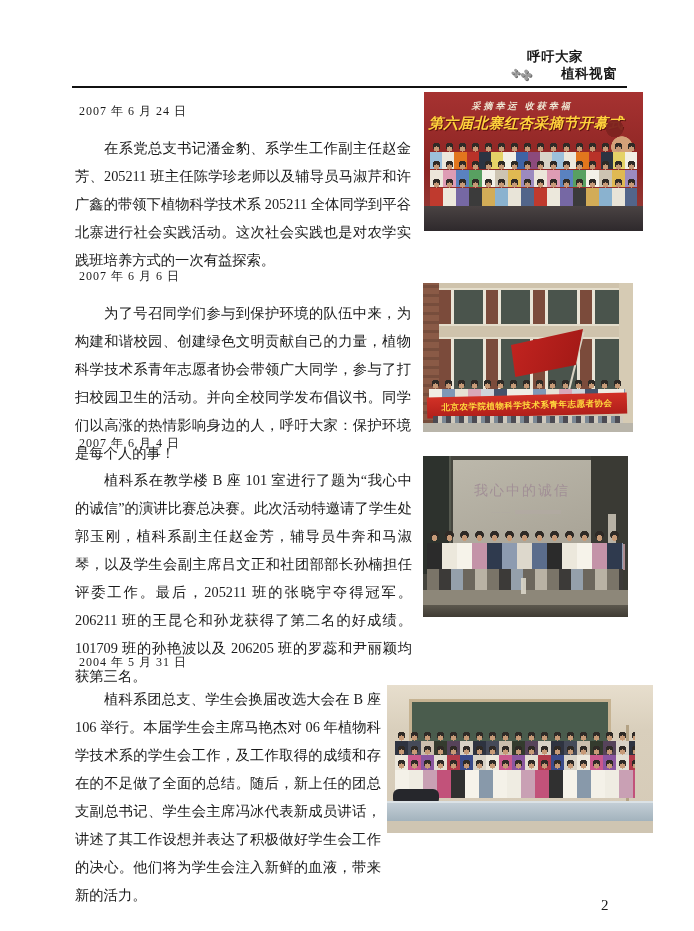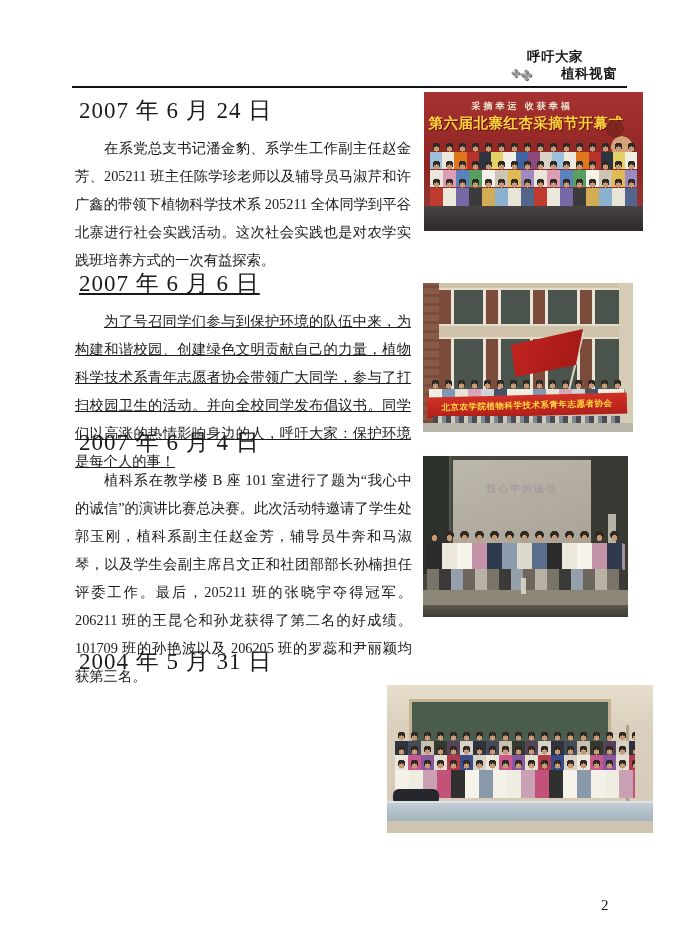--- a/index.html
+++ b/index.html
@@ -10,34 +10,34 @@
   
   .hdr-top{position:absolute;left:527px;top:48px;font-size:13.5px;font-weight:600;letter-spacing:.5px;}
   .hdr-bottom{position:absolute;left:553px;top:65px;font-size:13.5px;font-weight:600;letter-spacing:.5px;margin-left:8px;}
   .hdr-stars{position:absolute;left:511px;top:66px;color:#9b9b9b;text-shadow:1px 1px 0 #6d6d6d;}
   .hdr-stars .s1{font-size:11px;vertical-align:3px;}
   .hdr-stars .s2{font-size:14px;}
   .hdr-rule{position:absolute;left:72px;top:86px;width:555px;height:2px;background:#111;}
   
   .entry{position:absolute;left:75px;}
   .e1{top:99px;width:336px;}
-  .e2{top:272px;width:336px;text-decoration:underline;}
+  .e2{top:264px;width:336px;}
   .e3{top:431px;width:337px;}
   .e4{top:650px;width:306px;}
-  .entry h2{margin:0 0 11px 4px;font-size:23px;font-weight:400;line-height:24px;letter-spacing:1px;}
+  .entry h2{margin:0 0 11px 4px;font-size:12px;font-weight:400;line-height:24px;letter-spacing:1px;}
   .entry p{margin:0;font-size:14.3px;line-height:28px;text-align:justify;text-justify:inter-ideograph;text-indent:29px;}
   
   .photo{position:absolute;overflow:hidden;}
   .heads{position:absolute;height:11px;background-repeat:repeat-x;background-size:13px 11px;
     background-image:
       radial-gradient(circle 2.6px at 6.5px 7px,#c79a77 96%,rgba(0,0,0,0)),
       radial-gradient(circle 3.8px at 6.5px 4.5px,#2f2a26 96%,rgba(0,0,0,0));}
   .row{position:absolute;}
   
-  .p1{left:424px;top:92px;width:219px;height:139px;background:linear-gradient(#a63231,#8c2523 55%,#97423e);}
+  .p1{left:424px;top:92px;width:219px;height:139px;background:linear-gradient(#a63231,#8c2523 55%,#97423e);font-style:italic;}
   .p1-cap-top{position:absolute;top:8px;left:0;width:196px;text-align:center;color:#efe7d4;font-size:9px;font-weight:bold;letter-spacing:3px;}
   .p1-cap-main{position:absolute;top:22px;left:2px;width:200px;text-align:center;color:#ffd23c;font-size:14.5px;font-weight:bold;letter-spacing:.5px;text-shadow:1px 1px 0 #5e1210;white-space:nowrap;}
   .p1-face{position:absolute;right:6px;top:26px;width:36px;height:44px;opacity:.95;background:
       radial-gradient(circle 11px at 58% 66%,#d8a87e 95%,rgba(0,0,0,0)),
       radial-gradient(circle 9px at 38% 24%,#7e2320 95%,rgba(0,0,0,0));}
   .p1 .r1h{left:6px;top:50px;width:207px;}
   .p1 .r1s{left:6px;top:60px;width:207px;height:17px;background:repeating-linear-gradient(90deg,#9cc0dc 0 12px,#ece8dc 12px 24px,#e2761d 24px 37px,#b93229 37px 49px,#2c3442 49px 61px,#e5d267 61px 73px,#f2efe6 73px 86px,#3f63a5 86px 98px,#8c4a7c 98px 110px,#d8d4c8 110px 122px);}
   .p1 .r2h{left:6px;top:68px;width:207px;}
   .p1 .r2s{left:6px;top:78px;width:207px;height:17px;background:repeating-linear-gradient(90deg,#ece6da 0 13px,#de9cb4 13px 26px,#5a82c0 26px 39px,#58a061 39px 52px,#f4f1e8 52px 65px,#cdc4b2 65px 78px,#e0b952 78px 91px,#9c8ac0 91px 104px);}
   .p1 .r3h{left:6px;top:86px;width:207px;}
@@ -58,21 +58,21 @@
     color:#ffd83d;font-size:8.5px;font-weight:bold;text-align:center;line-height:21px;letter-spacing:.5px;white-space:nowrap;}
   .p2-legs{position:absolute;left:10px;top:133px;width:190px;height:8px;background:repeating-linear-gradient(90deg,#4b4a52 0 5px,#cfc9bd 5px 9px,#7b8894 9px 13px);}
   .p2-pave{position:absolute;left:0;bottom:0;width:100%;height:9px;background:#b9b5aa;}
   
   .p3{left:423px;top:456px;width:205px;height:161px;background:#45453e;}
   .p3-board{position:absolute;left:0;top:0;width:26px;height:118px;background:#2d322d;border-right:2px solid #55594f;}
   .p3-right{position:absolute;right:0;top:0;width:37px;height:100%;background:#3a3a34;}
   .p3-poster{position:absolute;right:12px;top:58px;width:8px;height:46px;background:#cfc8ba;opacity:.85;}
   .p3-poster2{position:absolute;right:3px;top:88px;width:5px;height:26px;background:#c9a0a8;opacity:.8;}
   .p3-screen{position:absolute;left:30px;top:4px;width:138px;height:86px;background:linear-gradient(160deg,#bcb8ab,#a8a396);}
-  .p3-title{position:absolute;left:0;top:22px;width:100%;text-align:center;color:#a08d95;font-size:10px;letter-spacing:2px;opacity:.9;}
+  .p3-title{position:absolute;left:0;top:22px;width:100%;text-align:center;color:#a08d95;font-size:14px;letter-spacing:2px;opacity:.9;}
   .p3-sub{position:absolute;left:38px;top:46px;color:#b0a8a4;font-size:9px;opacity:.75;letter-spacing:1px;}
   .p3-subbar{position:absolute;left:62px;top:50px;width:46px;height:4px;background:#b2aaa4;opacity:.55;}
   .p3h{left:4px;top:74px;width:196px;background-size:15px 13px;height:13px;
     background-image:
       radial-gradient(circle 3px at 7.5px 8px,#c79a77 96%,rgba(0,0,0,0)),
       radial-gradient(circle 4.4px at 7.5px 5px,#2f2a26 96%,rgba(0,0,0,0));}
   .p3s{left:4px;top:87px;width:196px;height:26px;background:repeating-linear-gradient(90deg,#2b2b2b 0 15px,#ece8dc 15px 30px,#f6f3ea 30px 45px,#c493a8 45px 60px,#2f3a4e 60px 75px,#8d9bb0 75px 90px,#ddd8cc 90px 105px,#5b6d8c 105px 120px);}
   .p3-legs{position:absolute;left:4px;top:113px;width:196px;height:22px;background:repeating-linear-gradient(90deg,#7a7468 0 12px,#3c3a38 12px 24px,#95a0ab 24px 36px,#6c665c 36px 48px,#b9b2a4 48px 60px);}
   .p3-floor{position:absolute;left:0;top:134px;width:100%;height:16px;background:#8d8779;}
   .p3-desk{position:absolute;left:0;bottom:0;width:100%;height:12px;background:linear-gradient(#5c584e,#3f3b33);}
@@ -155,20 +155,21 @@
     <div class="row heads p3h"></div>
     <div class="row p3s"></div>
     <div class="p3-legs"></div>
     <div class="p3-floor"></div>
     <div class="p3-bottle"></div>
     <div class="p3-desk"></div>
   </div>
 
   <div class="entry e4">
     <h2>2004 年 5 月 31 日</h2>
+    <p>植科系团总支、学生会换届改选大会在 B 座 106 举行。本届学生会主席马艳杰对 06 年植物科学技术系的学生会工作，及工作取得的成绩和存在的不足做了全面的总结。随后，新上任的团总支副总书记、学生会主席冯冰代表新成员讲话，讲述了其工作设想并表达了积极做好学生会工作的决心。他们将为学生会注入新鲜的血液，带来新的活力。</p>
   </div>
   <div class="photo p4">
     <div class="p4-board"></div>
     <div class="p4-pipe"></div>
     <div class="row heads r1h"></div>
     <div class="row r1s"></div>
     <div class="row heads r2h"></div>
     <div class="row r2s"></div>
     <div class="row heads r3h"></div>
     <div class="row r3s"></div>

